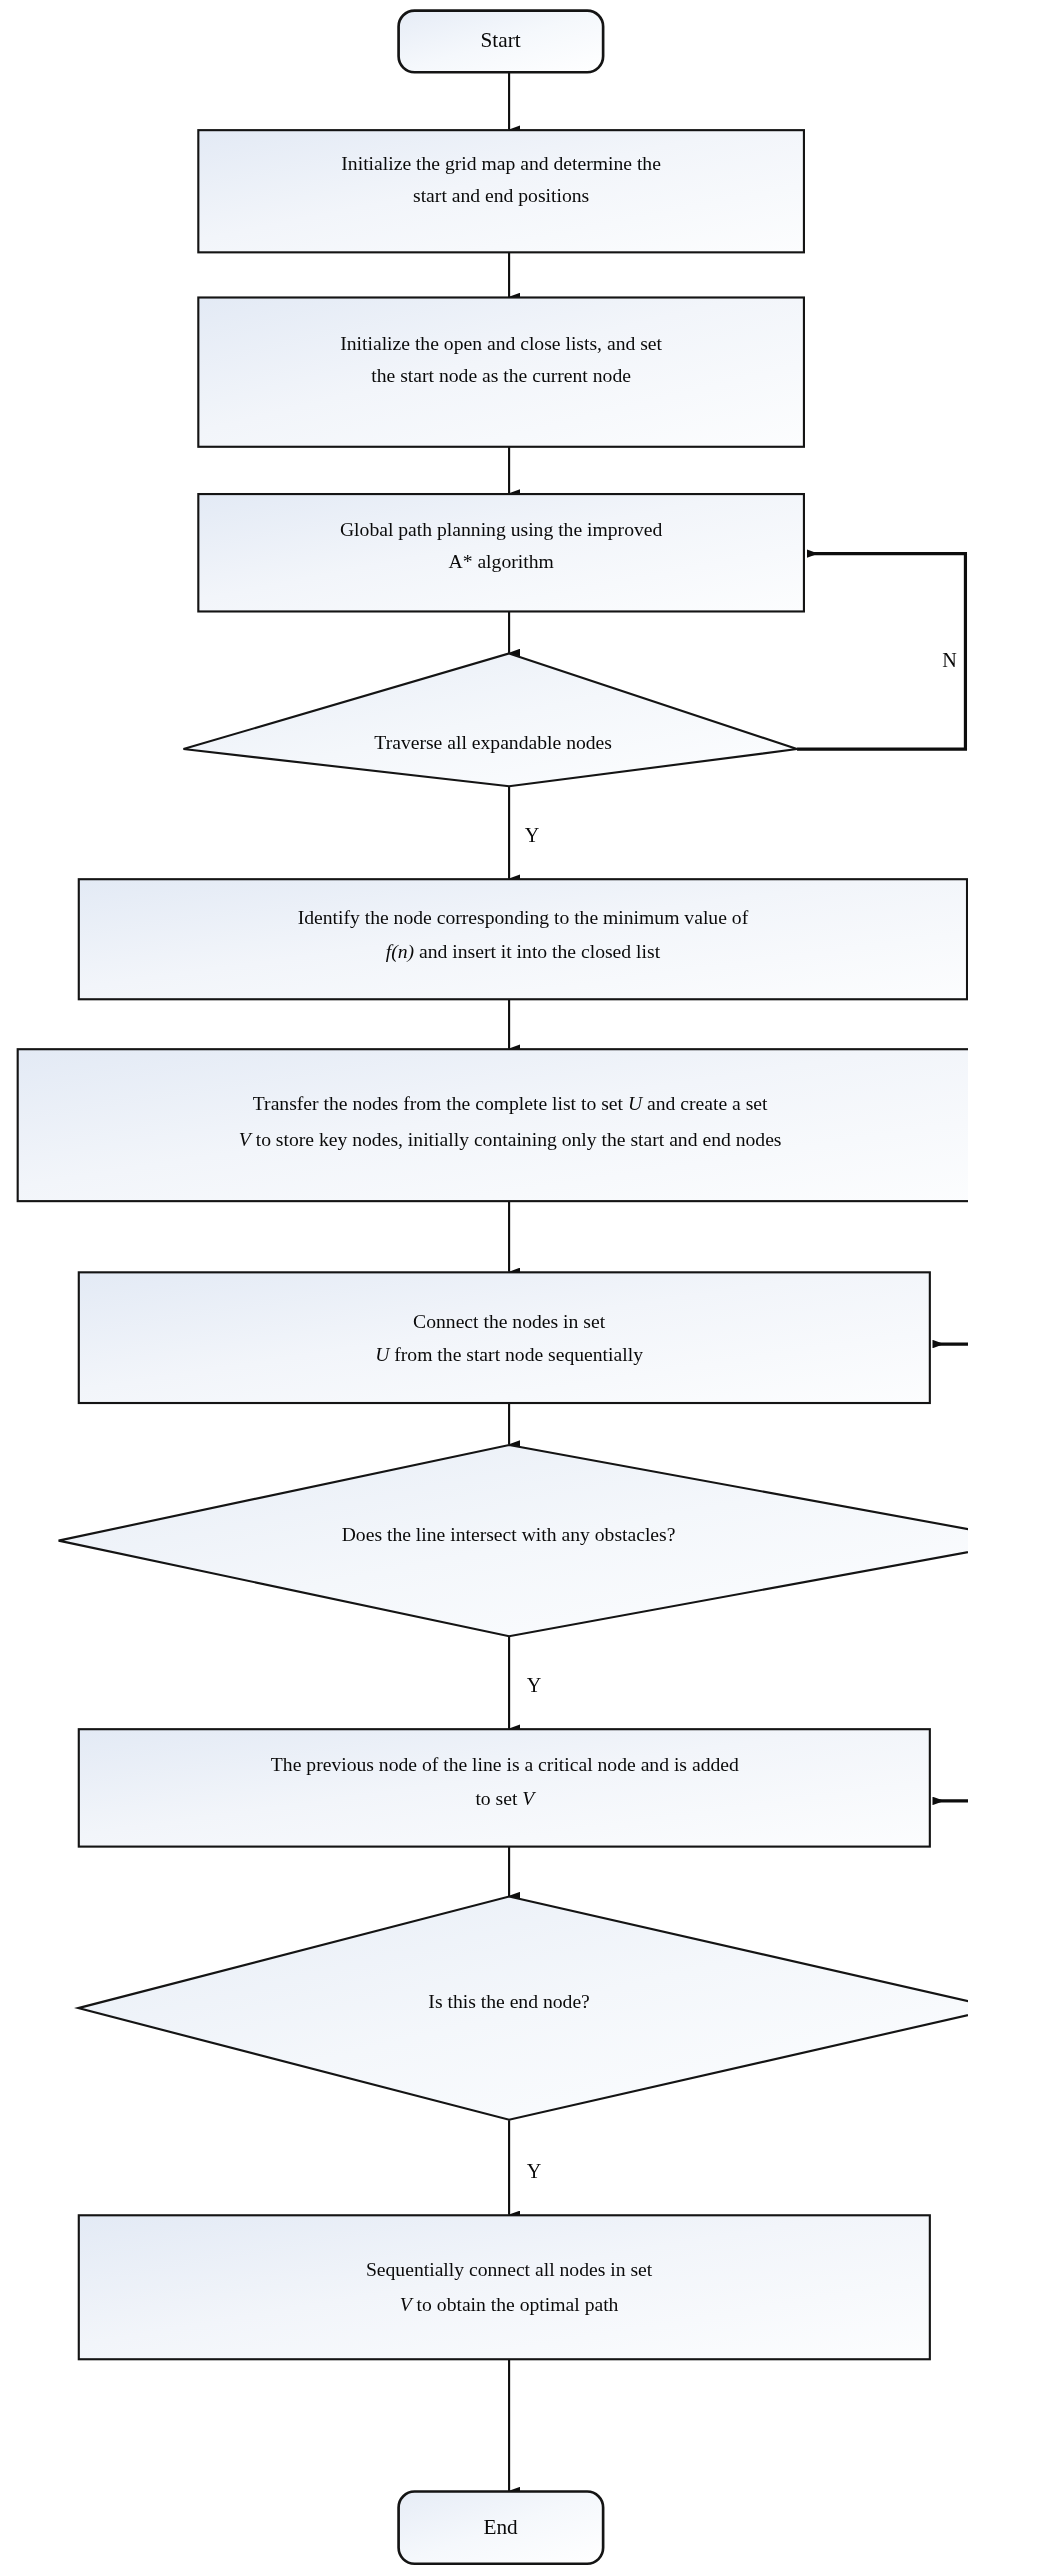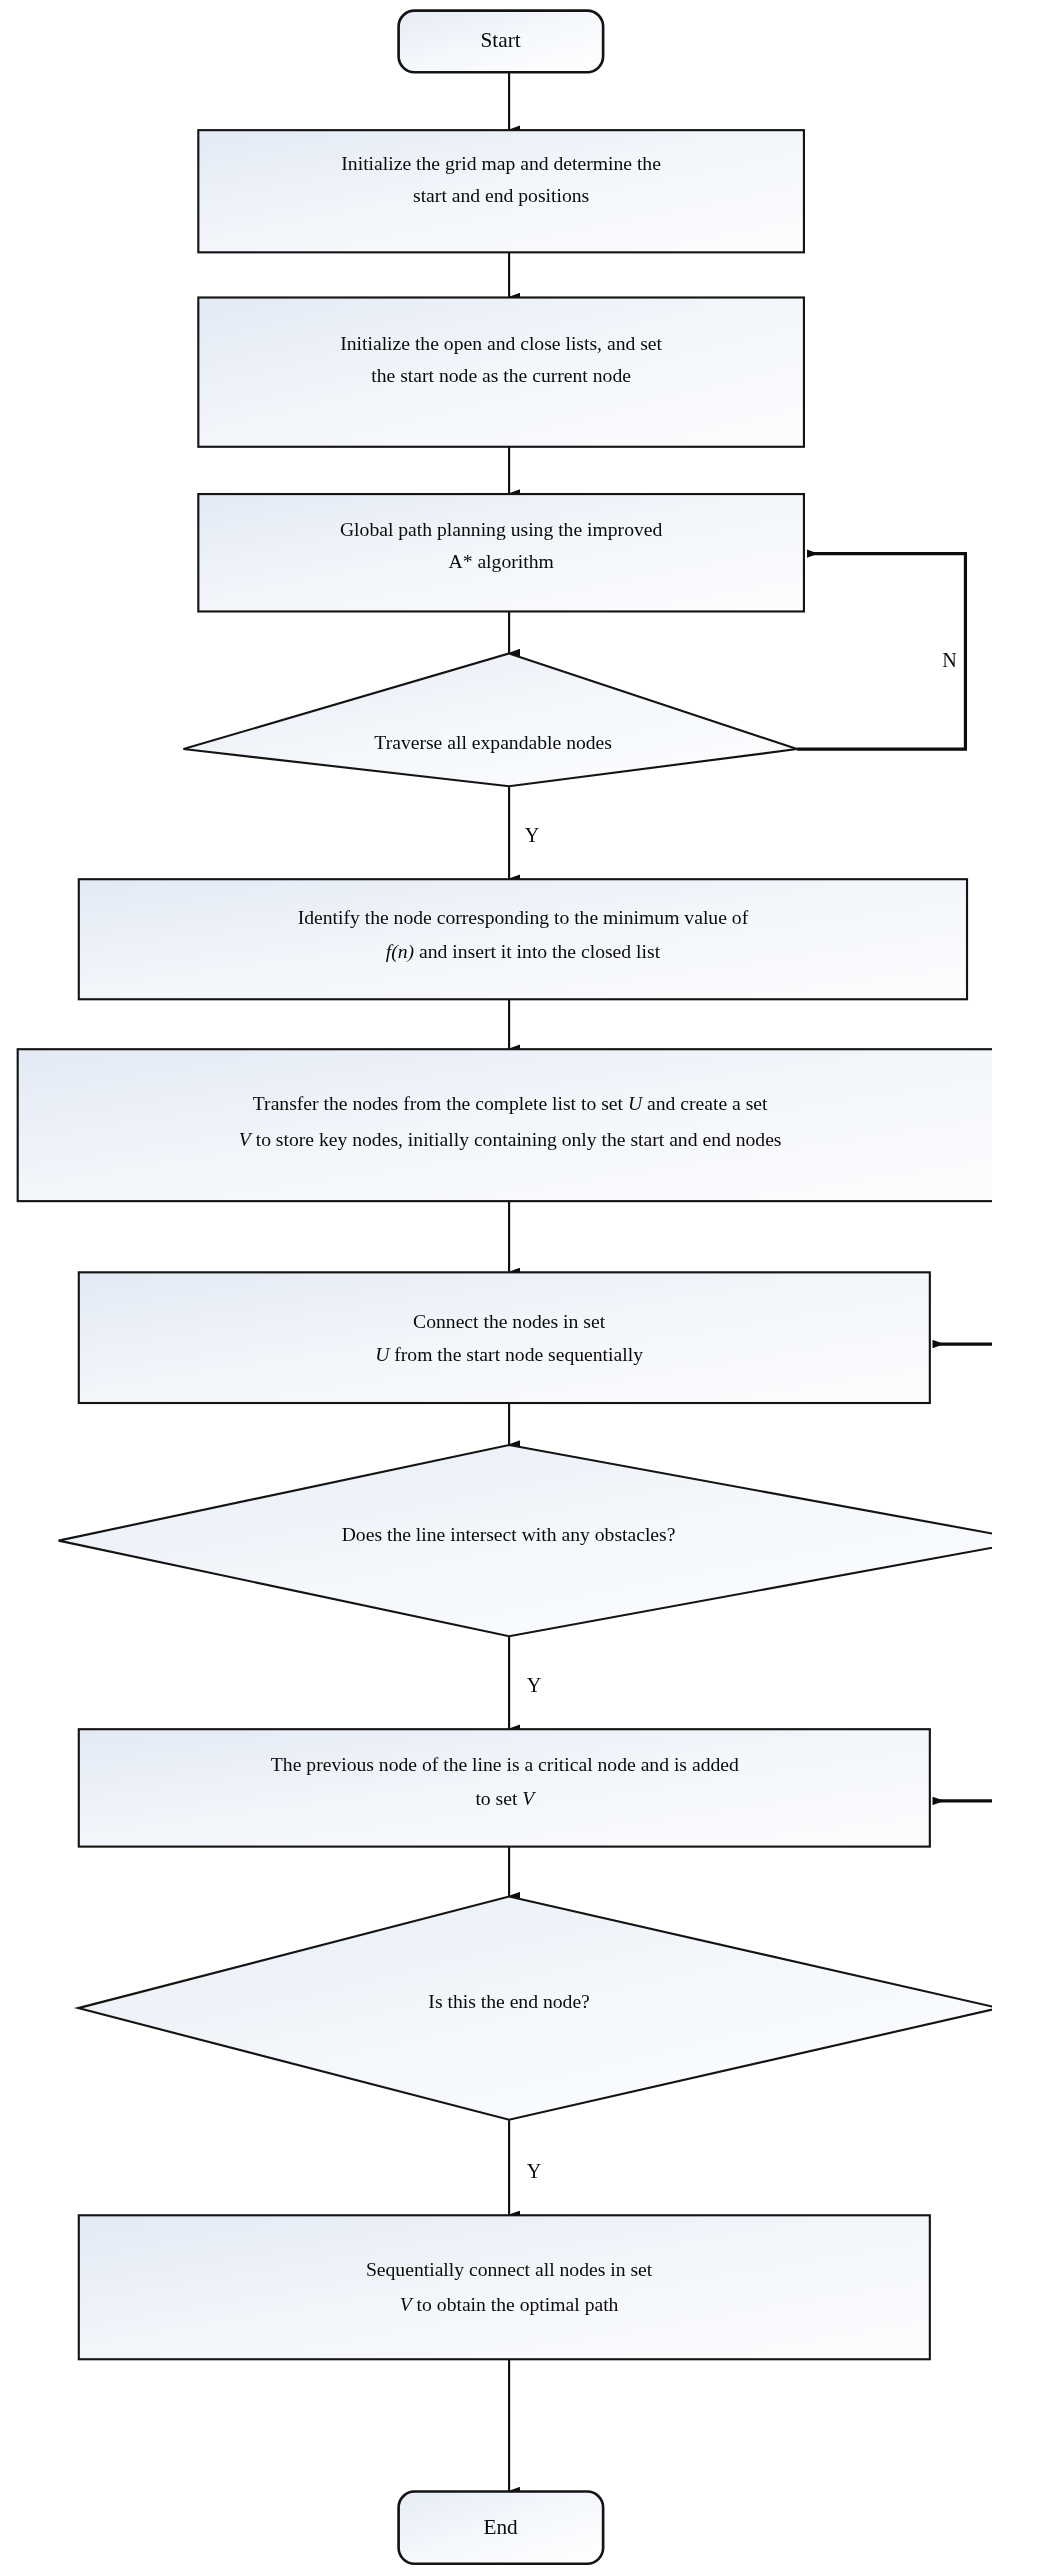--- a/index.html
+++ b/index.html
@@ -9,21 +9,20 @@
   }
   body {
     font-family: "Liberation Serif", "DejaVu Serif", serif;
   }
   #flow-root {
     position: relative;
     width: 968px;
     height: 2576px;
     background: #ffffff;
     overflow: hidden;
-    padding-left: 24px;
   }
   svg#flow-svg {
     position: absolute;
     left: 0;
     top: 0;
     width: 1049px;
     height: 2576px;
     display: block;
   }
   .node-text {

